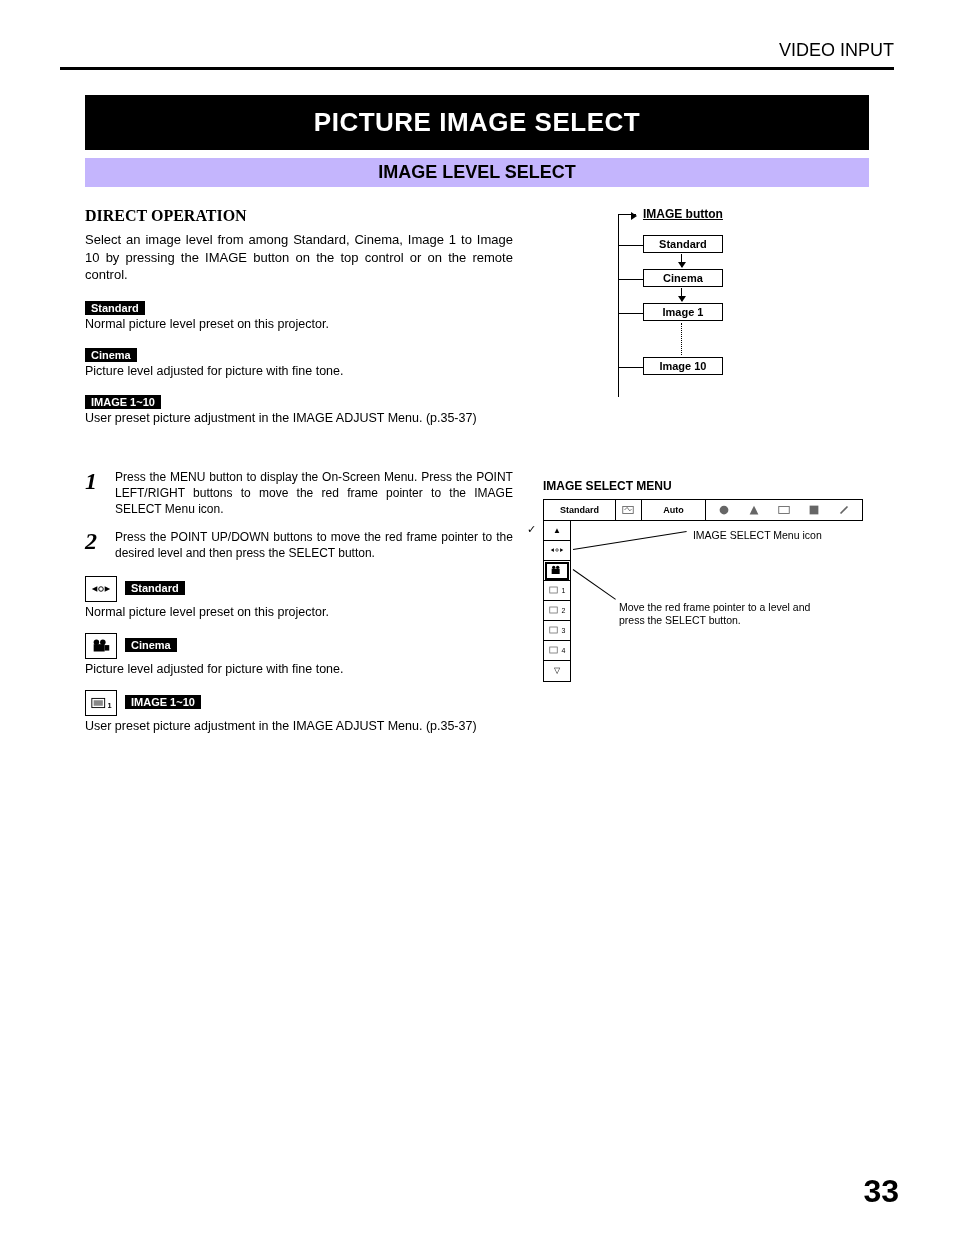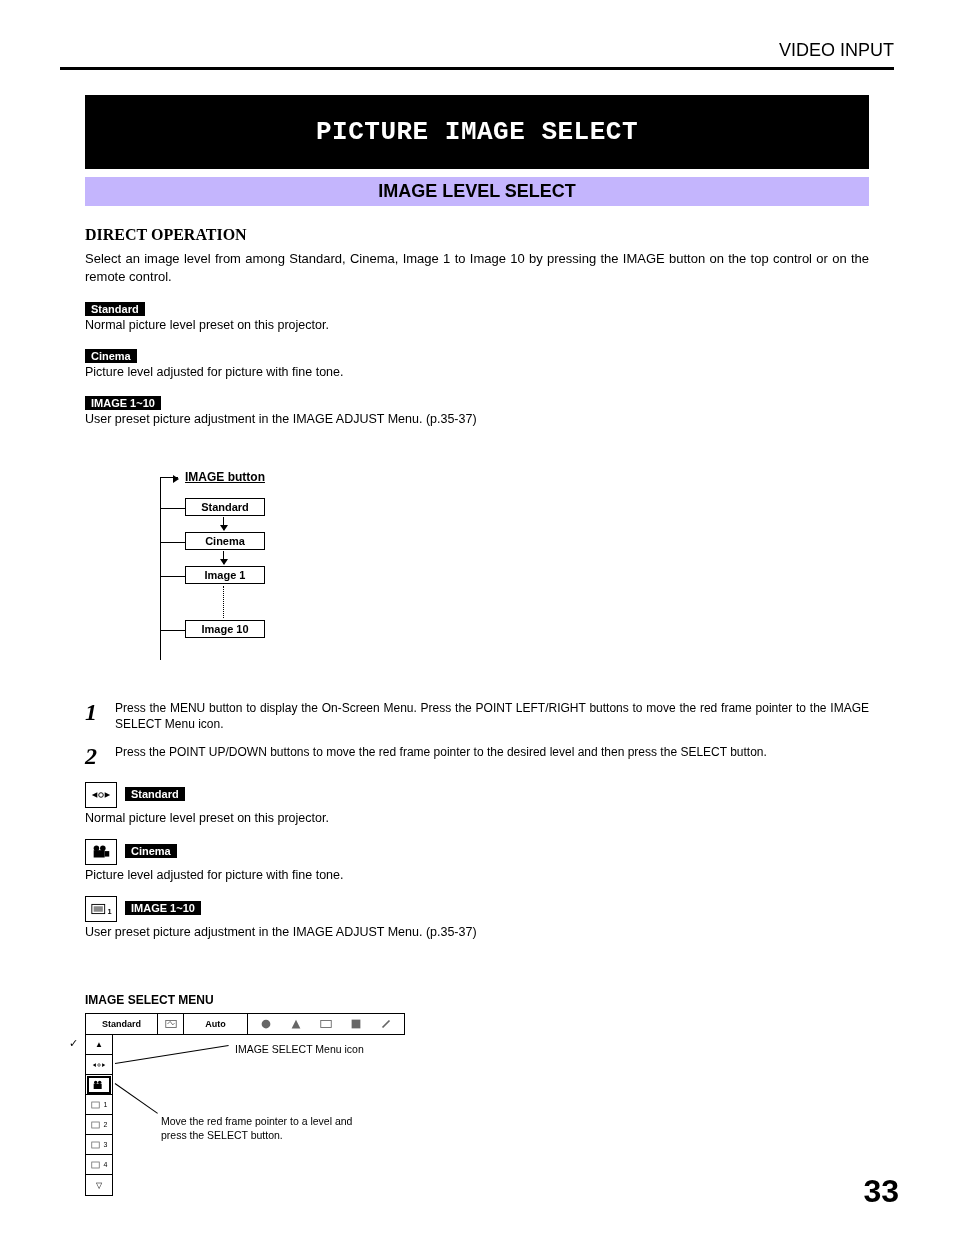--- a/index.html
+++ b/index.html
@@ -21,35 +21,34 @@
     padding-bottom: 6px;
     border-bottom: 3px solid #000;
     margin-bottom: 25px;
   }
   .section-title {
     background: #000;
     color: #fff;
     font-weight: bold;
     font-size: 26px;
     text-align: center;
-    padding: 22px 0;
+    padding: 12px 0;
     margin: 0 25px 8px 25px;
     letter-spacing: 0.5px;
-    font-family: Liberation Mono, monospace;
   }
   .sub-title {
     background: #c4b5fd;
     font-weight: bold;
     font-size: 18px;
     text-align: center;
     padding: 4px 16px;
     margin: 0 25px 20px 25px;
   }
   .content { padding: 0 25px; }
-  .col-wrap { display: flex; gap: 30px; flex-direction: column; }
+  .col-wrap { display: flex; gap: 30px; }
   .left { flex: 1.05; }
   .right { flex: 0.8; }
   .heading {
     font-family: Georgia, 'Times New Roman', serif;
     font-weight: bold;
     font-size: 16px;
     margin-bottom: 6px;
   }
   .body-text {
     font-size: 13px;

